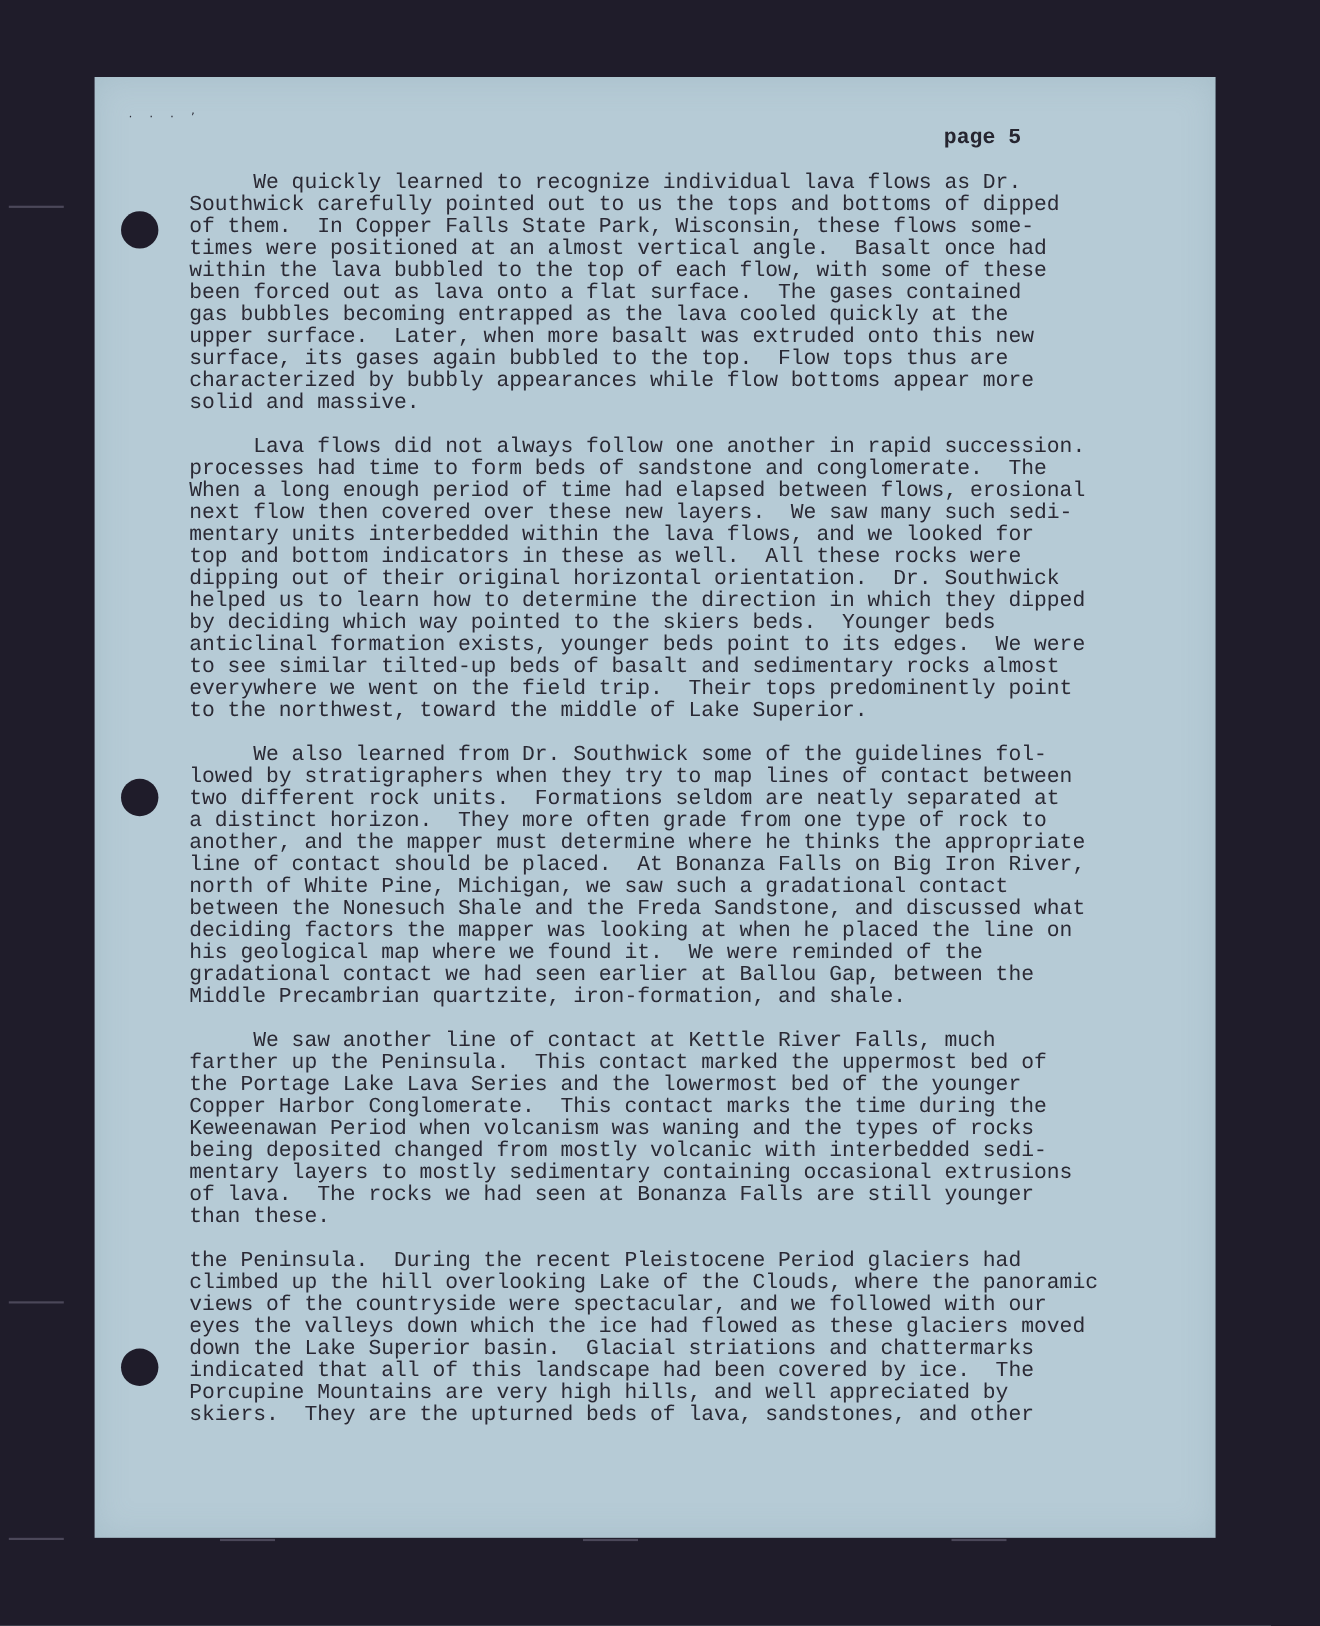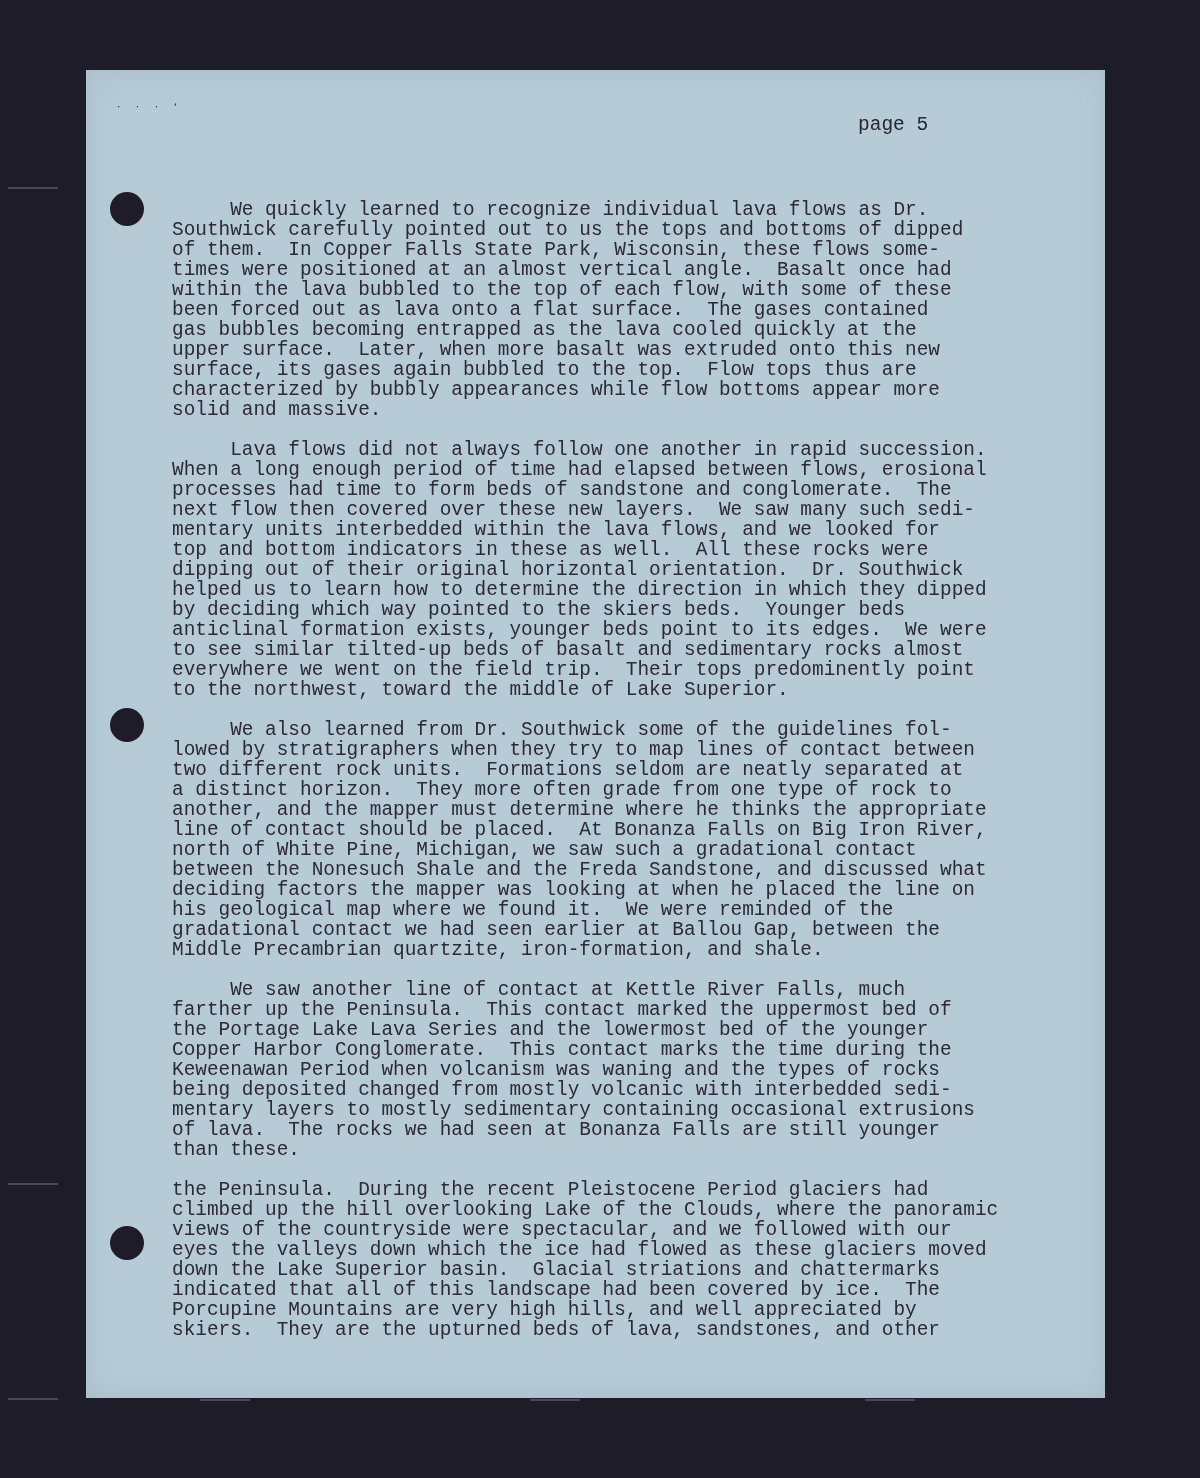--- a/index.html
+++ b/index.html
@@ -43,34 +43,33 @@
       font-size: 9px;
       color: #2a2a35;
       letter-spacing: 4px;
     }
     .page-number {
       position: absolute;
       left: 772px;
       top: 44px;
       font-family: "Liberation Mono", "DejaVu Sans Mono", monospace;
       font-size: 19.5px;
-      font-weight: normal;
+      font-weight: bold;
       color: #262530;
     }
     .text-block {
       position: absolute;
       left: 86px;
       top: 86px;
       width: 930px;
       font-family: "Liberation Mono", "DejaVu Sans Mono", monospace;
       font-size: 19.4px;
       line-height: 20px;
       color: #2b2a35;
       letter-spacing: 0px;
-      margin-top: 44px;
     }
     .paragraph {
       margin: 0 0 20px 0;
     }
     .line {
       display: block;
       white-space: pre;
       height: 20px;
     }
   </style>
@@ -102,22 +101,22 @@
         <span class="line">within the lava bubbled to the top of each flow, with some of these</span>
         <span class="line">been forced out as lava onto a flat surface.  The gases contained</span>
         <span class="line">gas bubbles becoming entrapped as the lava cooled quickly at the</span>
         <span class="line">upper surface.  Later, when more basalt was extruded onto this new</span>
         <span class="line">surface, its gases again bubbled to the top.  Flow tops thus are</span>
         <span class="line">characterized by bubbly appearances while flow bottoms appear more</span>
         <span class="line">solid and massive.</span>
       </div>
       <div class="paragraph">
         <span class="line">     Lava flows did not always follow one another in rapid succession.</span>
+        <span class="line">processes had time to form beds of sandstone and conglomerate.  The</span>
         <span class="line">When a long enough period of time had elapsed between flows, erosional</span>
-        <span class="line">processes had time to form beds of sandstone and conglomerate.  The</span>
         <span class="line">next flow then covered over these new layers.  We saw many such sedi-</span>
         <span class="line">mentary units interbedded within the lava flows, and we looked for</span>
         <span class="line">top and bottom indicators in these as well.  All these rocks were</span>
         <span class="line">dipping out of their original horizontal orientation.  Dr. Southwick</span>
         <span class="line">helped us to learn how to determine the direction in which they dipped</span>
         <span class="line">by deciding which way pointed to the skiers beds.  Younger beds</span>
         <span class="line">anticlinal formation exists, younger beds point to its edges.  We were</span>
         <span class="line">to see similar tilted-up beds of basalt and sedimentary rocks almost</span>
         <span class="line">everywhere we went on the field trip.  Their tops predominently point</span>
         <span class="line">to the northwest, toward the middle of Lake Superior.</span>

